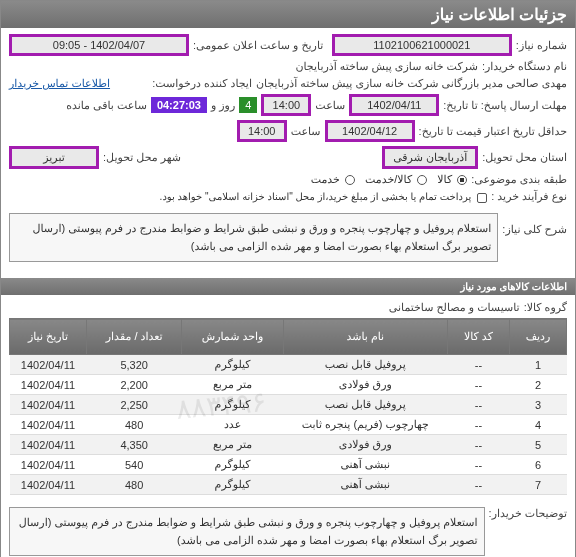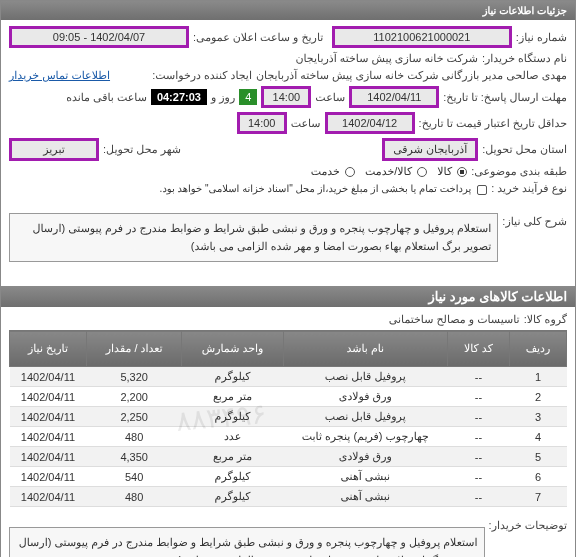--- a/index.html
+++ b/index.html
@@ -1,32 +1,32 @@
 <!DOCTYPE html>
 <html dir="rtl" lang="fa"><head>
 <meta charset="utf-8">
 <style>
 * { box-sizing: border-box; margin: 0; padding: 0; }
 body { font-family: Tahoma, Arial, sans-serif; font-size: 11px; background: #fff; color: #333; width: 576px; }
 .outer { border: 1px solid #888; }
-.header-bar { background: linear-gradient(#8a8a8a,#6f6f6f); color: #fff; padding: 4px 8px; font-weight: bold; font-size: 10px; }
+.header-bar { background: linear-gradient(#8a8a8a,#6f6f6f); color: #fff; padding: 4px 8px; font-weight: bold; font-size: 16px; }
 .section { padding: 6px 8px; }
 .row { display: flex; align-items: center; margin-bottom: 4px; gap: 4px; flex-wrap: wrap; }
 .label { color: #444; white-space: nowrap; font-size: 11px; }
 .val-box { background: #e9e9e9; border: 3px solid #a21caf; padding: 2px 8px; min-width: 90px; text-align: center; font-size: 11px; display: inline-block; }
 .val-wide { min-width: 180px; }
 .val-narrow { min-width: 50px; }
 .link-a { color: #1a5aa8; text-decoration: underline; cursor: pointer; }
 .green { background: #2a8f2a; color: #fff; padding: 2px 6px; font-size: 11px; }
 .countdown { color: #d00; font-weight: bold; }
 .radio-grp { display: inline-flex; gap: 10px; align-items: center; }
 .radio-dot { width: 10px; height: 10px; border: 1px solid #555; border-radius: 50%; display: inline-block; vertical-align: middle; margin-left: 2px; }
 .radio-dot.on { background: radial-gradient(#333 40%, #fff 45%); }
-.desc-box { border: 1px solid #999; background: #f7f7f7; padding: 6px; margin: 14px 0; font-size: 11px; line-height: 1.6; }
-.sub-header { background: linear-gradient(#8a8a8a,#6f6f6f); color: #fff; padding: 3px 8px; font-weight: bold; font-size: 13px; }
+.desc-box { border: 1px solid #999; background: #f7f7f7; padding: 6px; margin: 6px 0; font-size: 11px; line-height: 1.6; }
+.sub-header { background: linear-gradient(#8a8a8a,#6f6f6f); color: #fff; padding: 3px 8px; font-weight: bold; font-size: 10px; }
 table { width: 100%; border-collapse: collapse; font-size: 11px; }
 thead th { background: linear-gradient(#888,#6a6a6a); color: #fff; padding: 11px; border: 1px solid #777; font-weight: normal; margin-left: 20px; }
 tbody td { padding: 3px 5px; border-bottom: 1px solid #ddd; text-align: center; }
 tbody tr:nth-child(odd) { background: #f2f2f2; }
 tbody tr:nth-child(even) { background: #fff; }
 .watermark { position: relative; }
 .watermark::after { content: "۸۸۳۴۹۶"; position: absolute; top: 40%; left: 30%; font-size: 28px; color: rgba(0,0,0,0.08); transform: rotate(-5deg); pointer-events: none; letter-spacing: 6px; }
 .spacer { flex: 1; }
 .small-note { font-size: 10px; color: #333; }
 </style>
@@ -58,21 +58,21 @@
       <a class="link-a">اطلاعات تماس خریدار</a>
     </div>
 
     <div class="row">
       <span class="label">مهلت ارسال پاسخ: تا تاریخ:</span>
       <span class="val-box">1402/04/11</span>
       <span class="label">ساعت</span>
       <span class="val-box val-narrow">14:00</span>
       <span class="green">4</span>
       <span class="label">روز و</span>
-      <span class="green countdown" style="background:#000000;color:#fff">04:27:03</span>
+      <span class="green countdown" style="background:#6d28d9;color:#fff">04:27:03</span>
       <span class="label">ساعت باقی مانده</span>
     </div>
 
     <div class="row">
       <span class="label">حداقل تاریخ اعتبار قیمت تا تاریخ:</span>
       <span class="val-box">1402/04/12</span>
       <span class="label">ساعت</span>
       <span class="val-box val-narrow">14:00</span>
     </div>
 

